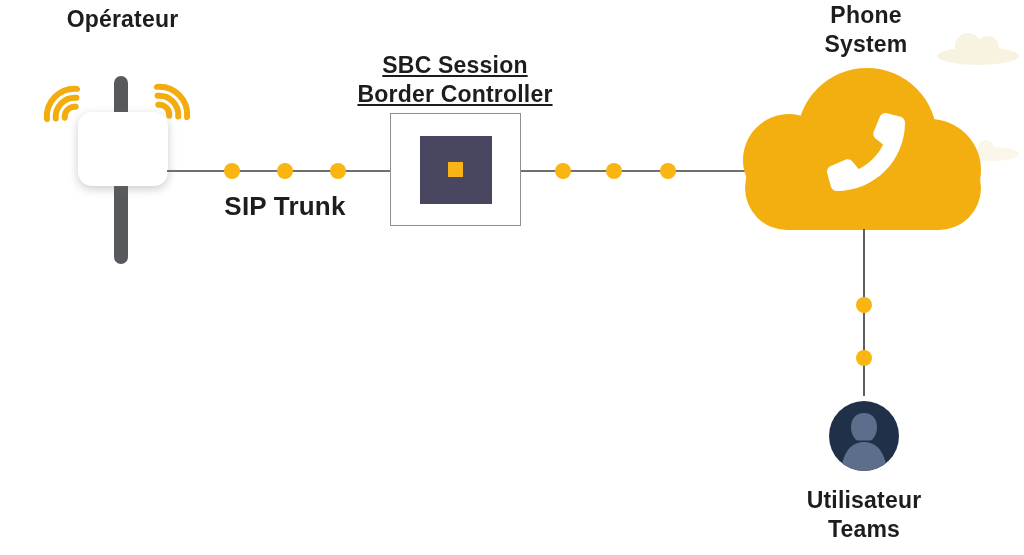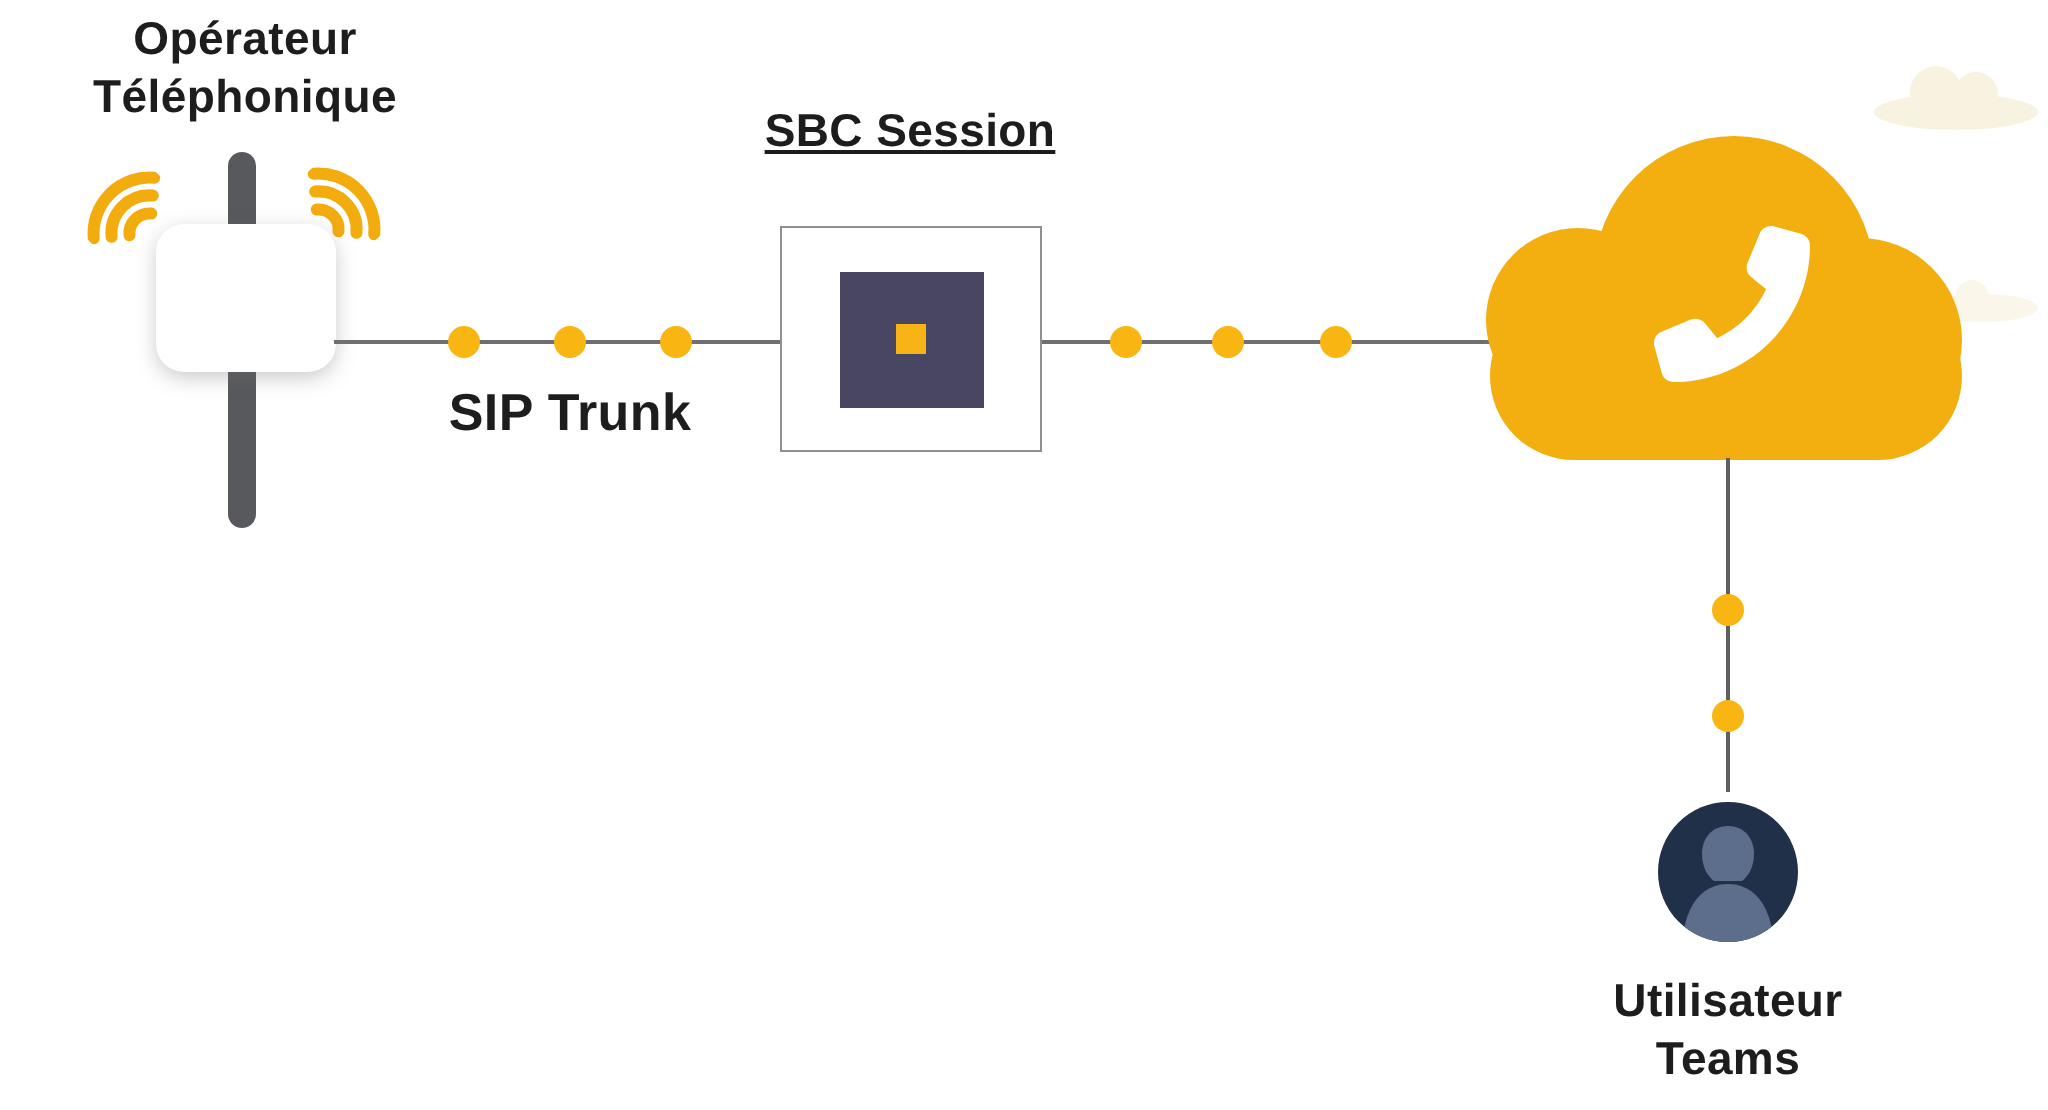--- a/index.html
+++ b/index.html
@@ -69,21 +69,20 @@
   </svg>
   <svg class="bgcloud2" width="58" height="24" viewBox="0 0 58 24">
     <g fill="#F8F3E2" opacity="0.7">
       <ellipse cx="29" cy="16" rx="28" ry="7"></ellipse>
       <circle cx="24" cy="10" r="8"></circle>
     </g>
   </svg>
 
   <div class="lbl lbl-lg" style="left:0px;top:5px;width:245px;">
     <div>Opérateur</div>
-    <div>Téléphonique</div>
   </div>
   <div class="pole"></div>
   <svg class="wifi wifi-left" viewBox="0 0 48 48">
     <g fill="none" stroke="#F2AC0E" stroke-width="6" stroke-linecap="round">
       <path d="M16.3 35.6 A10 10 0 0 1 31.7 35.6"></path>
       <path d="M9.4 29.8 A19 19 0 0 1 38.6 29.8"></path>
       <path d="M2.6 24.0 A28 28 0 0 1 45.4 24.0"></path>
     </g>
   </svg>
   <svg class="wifi wifi-right" viewBox="0 0 48 48">
@@ -96,32 +95,37 @@
   <div class="antenna-box"></div>
 
   <div class="hline" style="left:167px;top:170px;width:223px;"></div>
   <div class="dot" style="left:224px;top:163px;"></div>
   <div class="dot" style="left:277px;top:163px;"></div>
   <div class="dot" style="left:330px;top:163px;"></div>
   <div class="lbl lbl-md" style="left:205px;top:193px;width:160px;">SIP Trunk</div>
 
   <div class="lbl lbl-lg" style="left:330px;top:51px;width:250px;text-decoration:underline;">
     <div>SBC Session</div>
+    <div>Border Controller</div>
   </div>
   <div class="sbc-box">
     <div class="sbc-dark">
       <div class="sbc-core"></div>
     </div>
   </div>
 
   <div class="hline" style="left:521px;top:170px;width:225px;"></div>
   <div class="dot" style="left:555px;top:163px;"></div>
   <div class="dot" style="left:606px;top:163px;"></div>
   <div class="dot" style="left:660px;top:163px;"></div>
 
+  <div class="lbl lbl-lg" style="left:766px;top:1px;width:200px;">
+    <div>Phone</div>
+    <div>System</div>
+  </div>
   <svg class="cloud-svg" width="240" height="164" viewBox="0 0 240 164">
     <g fill="#F3AF10">
       <circle cx="124" cy="72" r="70"></circle>
       <circle cx="46" cy="94" r="46"></circle>
       <circle cx="187" cy="104" r="51"></circle>
       <rect x="2" y="80" width="236" height="84" rx="42"></rect>
     </g>
   </svg>
   <svg class="phone-svg" width="78" height="84" viewBox="0 0 512 512">
     <path fill="#ffffff" transform="scale(-1,1) translate(-512,0)" d="M164.9 24.6c-7.7-18.6-28-28.5-47.4-23.2l-88 24C12.1 30.2 0 46 0 64C0 311.4 200.6 512 448 512c18 0 33.8-12.1 38.6-29.5l24-88c5.3-19.4-4.6-39.7-23.2-47.4l-96-40c-16.3-6.8-35.2-2.1-46.3 11.6L304.7 368C234.3 334.7 177.3 277.7 144 207.3L193.3 167c13.7-11.2 18.4-30 11.6-46.3l-40-96z"></path>

